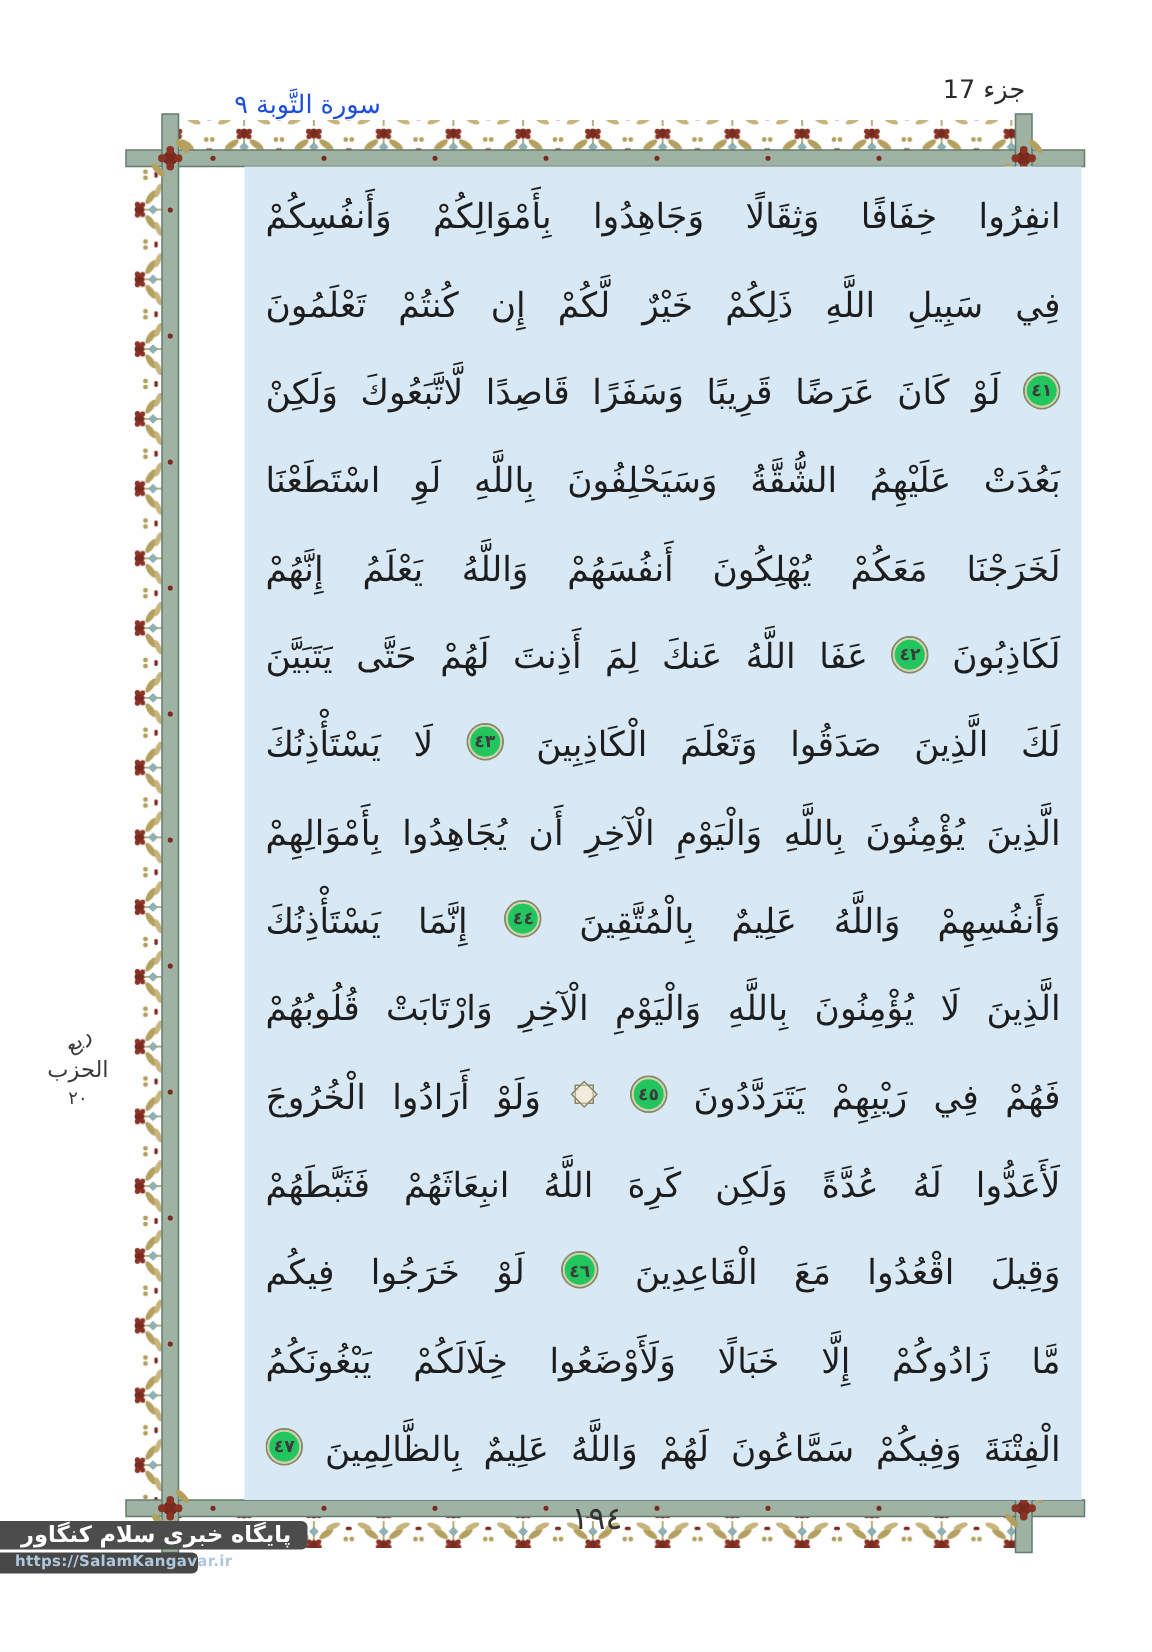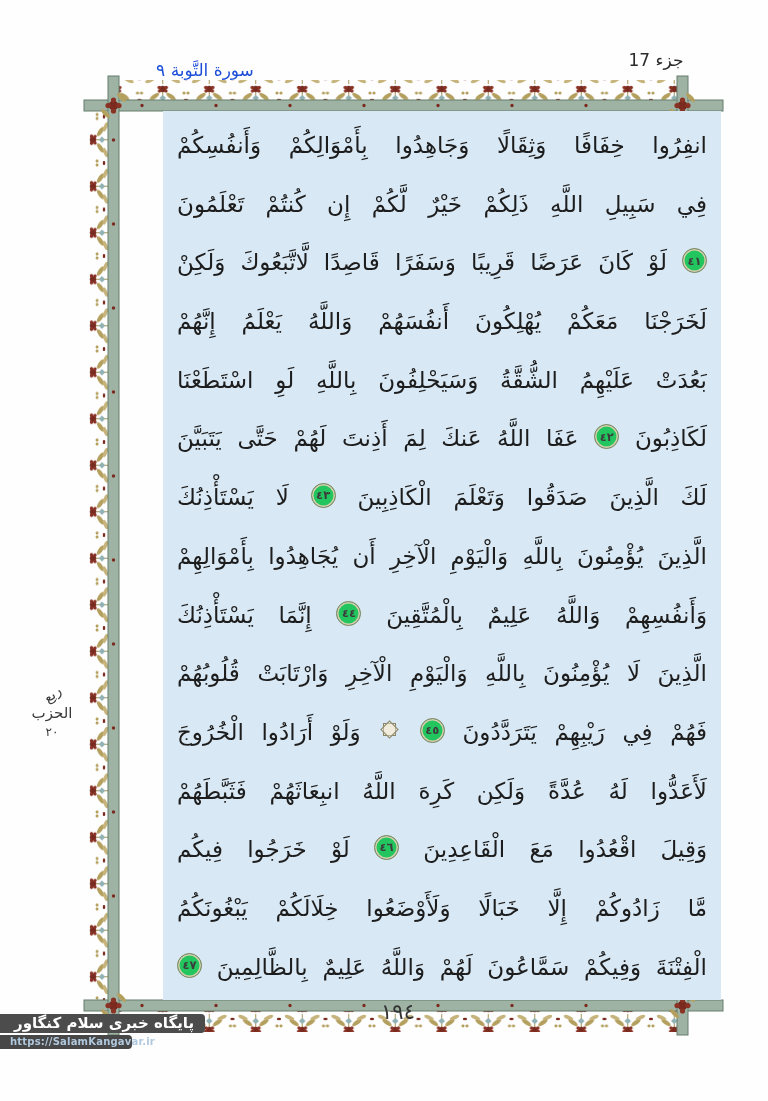--- a/index.html
+++ b/index.html
@@ -143,22 +143,22 @@
       <use href="#cf" x="682.5" y="105.5"></use>
       <use href="#cf" x="113.5" y="1005.5"></use>
       <use href="#cf" x="682.5" y="1005.5"></use>
     </g>
   </svg>
 
   <div class="textarea" id="quran-lines">
       <div class="quran-line"><span class="qt">انفِرُوا خِفَافًا وَثِقَالًا وَجَاهِدُوا بِأَمْوَالِكُمْ وَأَنفُسِكُمْ</span> </div>
       <div class="quran-line"><span class="qt">فِي سَبِيلِ اللَّهِ ذَلِكُمْ خَيْرٌ لَّكُمْ إِن كُنتُمْ تَعْلَمُونَ</span> </div>
       <div class="quran-line"><span class="ayah">٤١</span> <span class="qt">لَوْ كَانَ عَرَضًا قَرِيبًا وَسَفَرًا قَاصِدًا لَّاتَّبَعُوكَ وَلَكِنْ</span> </div>
+      <div class="quran-line"><span class="qt">بَعُدَتْ عَلَيْهِمُ الشُّقَّةُ وَسَيَحْلِفُونَ بِاللَّهِ لَوِ اسْتَطَعْنَا</span> </div>
       <div class="quran-line"><span class="qt">لَخَرَجْنَا مَعَكُمْ يُهْلِكُونَ أَنفُسَهُمْ وَاللَّهُ يَعْلَمُ إِنَّهُمْ</span> </div>
-      <div class="quran-line"><span class="qt">بَعُدَتْ عَلَيْهِمُ الشُّقَّةُ وَسَيَحْلِفُونَ بِاللَّهِ لَوِ اسْتَطَعْنَا</span> </div>
       <div class="quran-line"><span class="qt">لَكَاذِبُونَ</span> <span class="ayah">٤٢</span> <span class="qt">عَفَا اللَّهُ عَنكَ لِمَ أَذِنتَ لَهُمْ حَتَّى يَتَبَيَّنَ</span> </div>
       <div class="quran-line"><span class="qt">لَكَ الَّذِينَ صَدَقُوا وَتَعْلَمَ الْكَاذِبِينَ</span> <span class="ayah">٤٣</span> <span class="qt">لَا يَسْتَأْذِنُكَ</span> </div>
       <div class="quran-line"><span class="qt">الَّذِينَ يُؤْمِنُونَ بِاللَّهِ وَالْيَوْمِ الْآخِرِ أَن يُجَاهِدُوا بِأَمْوَالِهِمْ</span> </div>
       <div class="quran-line"><span class="qt">وَأَنفُسِهِمْ وَاللَّهُ عَلِيمٌ بِالْمُتَّقِينَ</span> <span class="ayah">٤٤</span> <span class="qt">إِنَّمَا يَسْتَأْذِنُكَ</span> </div>
       <div class="quran-line"><span class="qt">الَّذِينَ لَا يُؤْمِنُونَ بِاللَّهِ وَالْيَوْمِ الْآخِرِ وَارْتَابَتْ قُلُوبُهُمْ</span> </div>
       <div class="quran-line"><span class="qt">فَهُمْ فِي رَيْبِهِمْ يَتَرَدَّدُونَ</span> <span class="ayah">٤٥</span> <span class="hizb"></span> <span class="qt">وَلَوْ أَرَادُوا الْخُرُوجَ</span> </div>
       <div class="quran-line"><span class="qt">لَأَعَدُّوا لَهُ عُدَّةً وَلَكِن كَرِهَ اللَّهُ انبِعَاثَهُمْ فَثَبَّطَهُمْ</span> </div>
       <div class="quran-line"><span class="qt">وَقِيلَ اقْعُدُوا مَعَ الْقَاعِدِينَ</span> <span class="ayah">٤٦</span> <span class="qt">لَوْ خَرَجُوا فِيكُم</span> </div>
       <div class="quran-line"><span class="qt">مَّا زَادُوكُمْ إِلَّا خَبَالًا وَلَأَوْضَعُوا خِلَالَكُمْ يَبْغُونَكُمُ</span> </div>
       <div class="quran-line"><span class="qt">الْفِتْنَةَ وَفِيكُمْ سَمَّاعُونَ لَهُمْ وَاللَّهُ عَلِيمٌ بِالظَّالِمِينَ</span> <span class="ayah">٤٧</span> </div>

